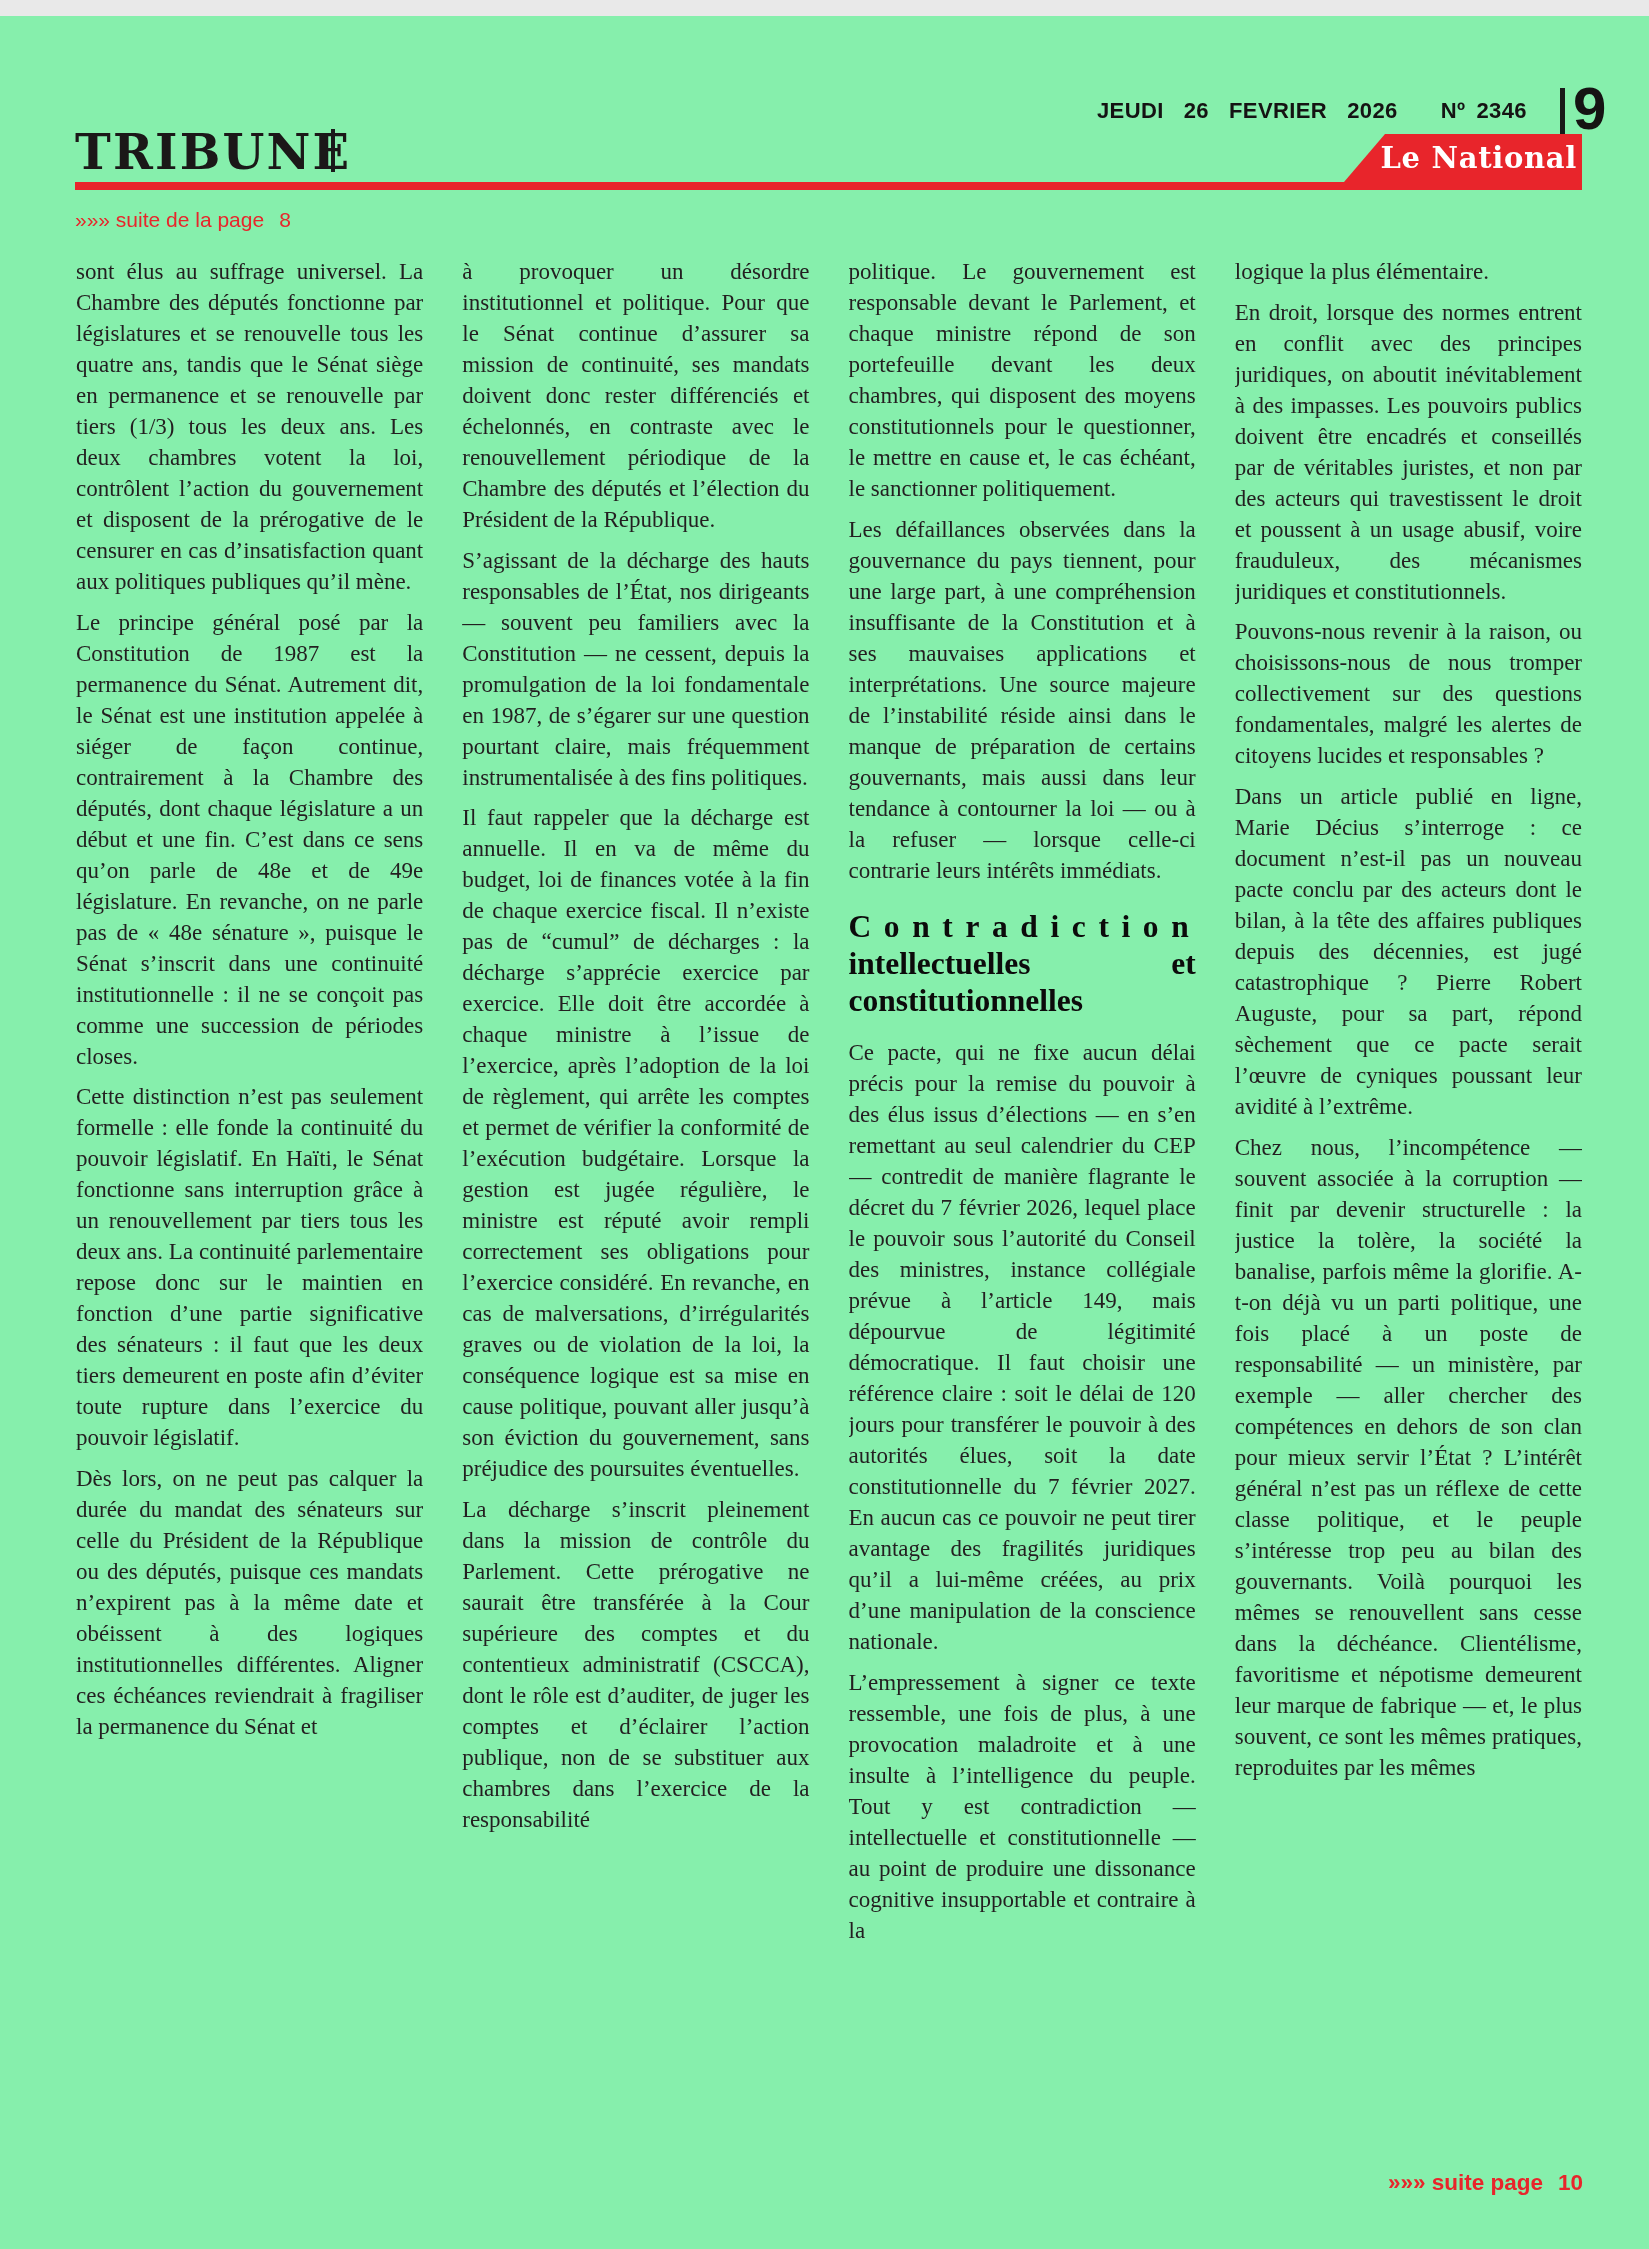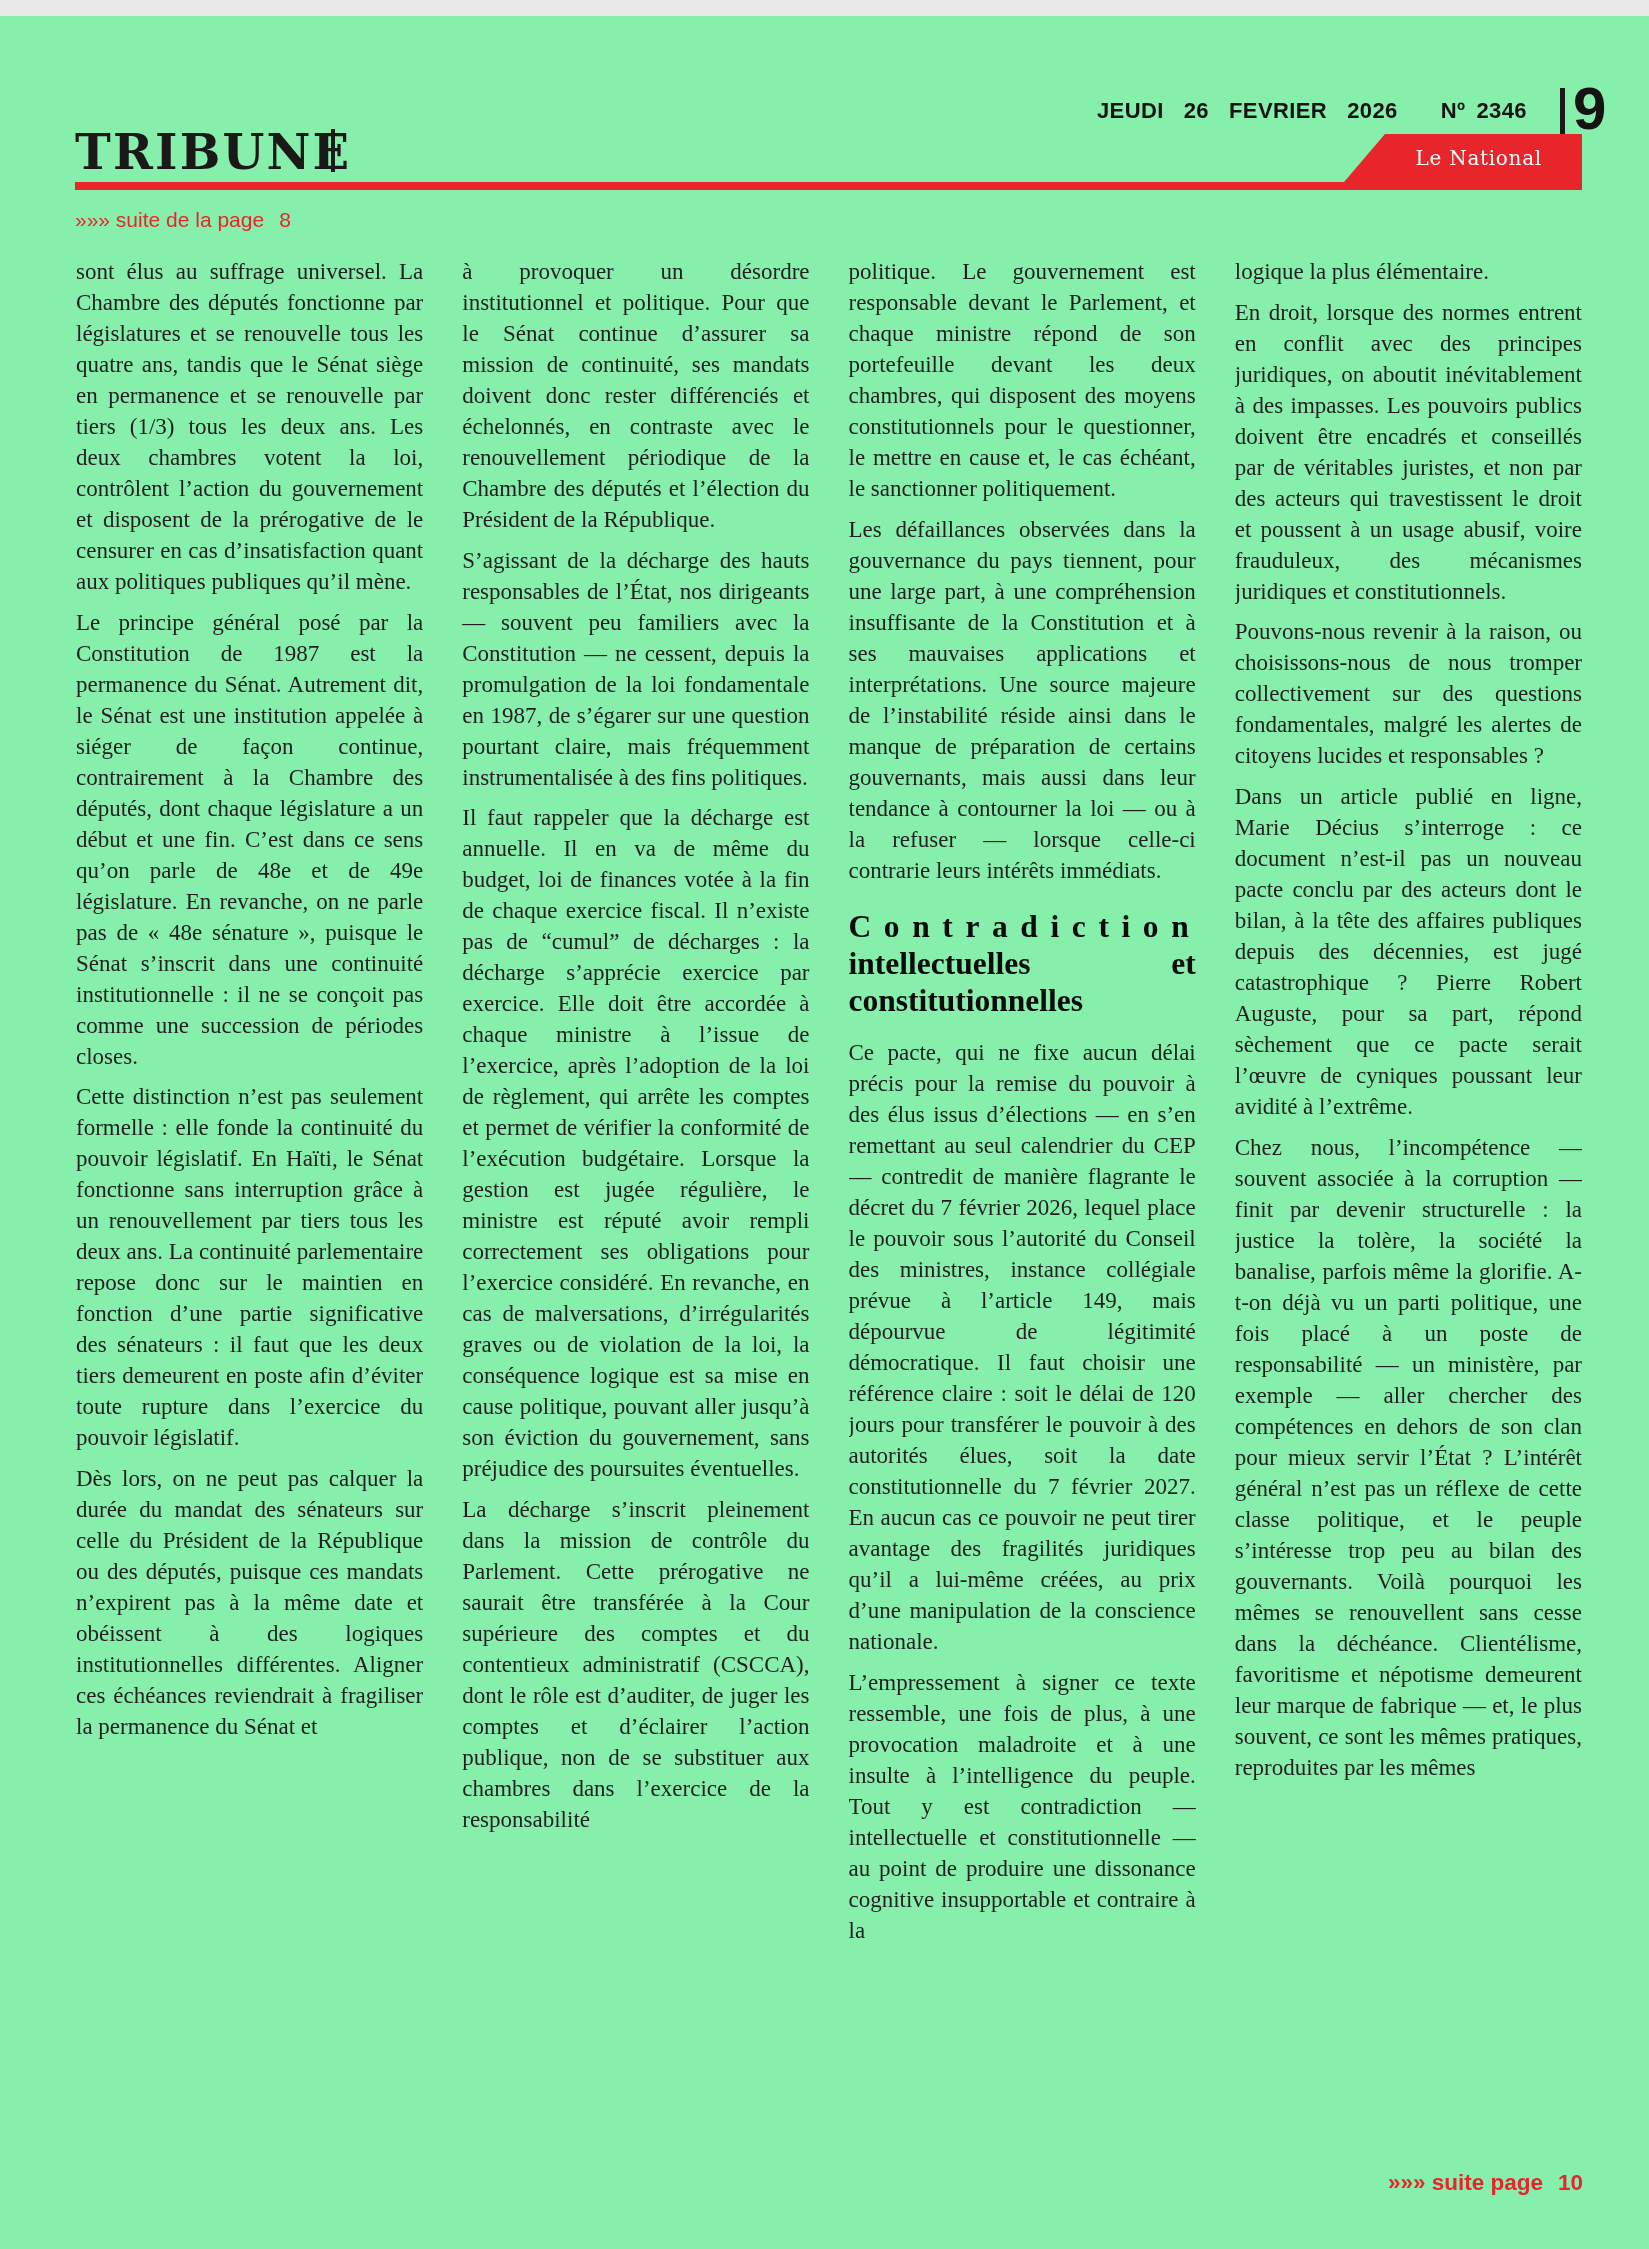--- a/index.html
+++ b/index.html
@@ -26,21 +26,21 @@
     letter-spacing:2.2px;color:#1b1818;
   }
   .section-bar{position:absolute;left:331px;top:113px;width:3.7px;height:43px;background:#1a1a1a;}
   .red-rule{position:absolute;left:75px;top:166px;width:1507px;height:7.5px;}
   .brand-banner{
     position:absolute;left:1344px;top:118px;width:238px;height:48px;
     clip-path:polygon(41px 0,100% 0,100% 100%,0 100%);
     display:flex;align-items:center;justify-content:center;
   }
   .brand-name{
-    font-family:"DejaVu Serif",serif;font-weight:normal;font-size:20px;color:#ffffff;
+    font-family:"DejaVu Serif",serif;font-weight:bold;font-size:29px;color:#ffffff;
     padding-left:31.5px;letter-spacing:0.7px;white-space:nowrap;
   }
   
   .cont{
     position:absolute;font-family:"Liberation Sans",sans-serif;font-size:21px;
     white-space:nowrap;
     text-align:center;
   }
   .cont-top{left:75px;top:192px;}
   .cont-bottom{top:2154px;right:67px;font-size:22.5px;}

